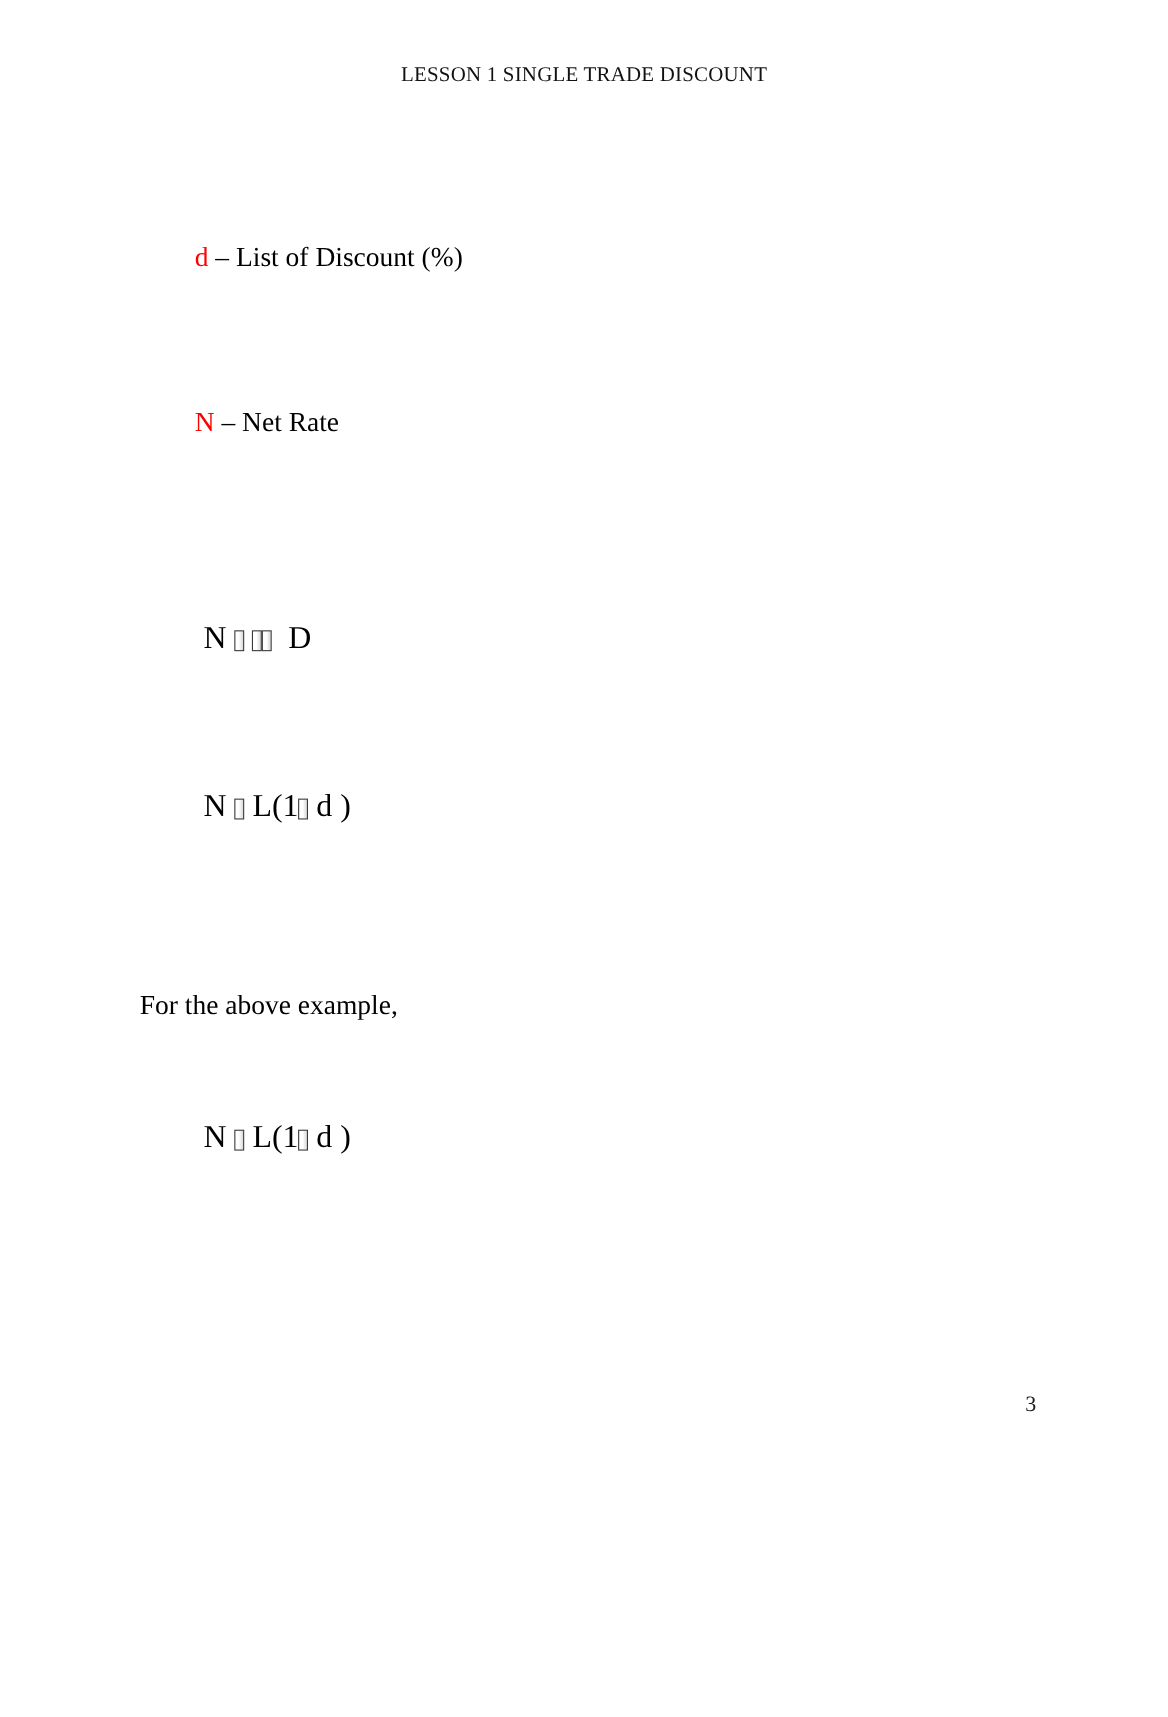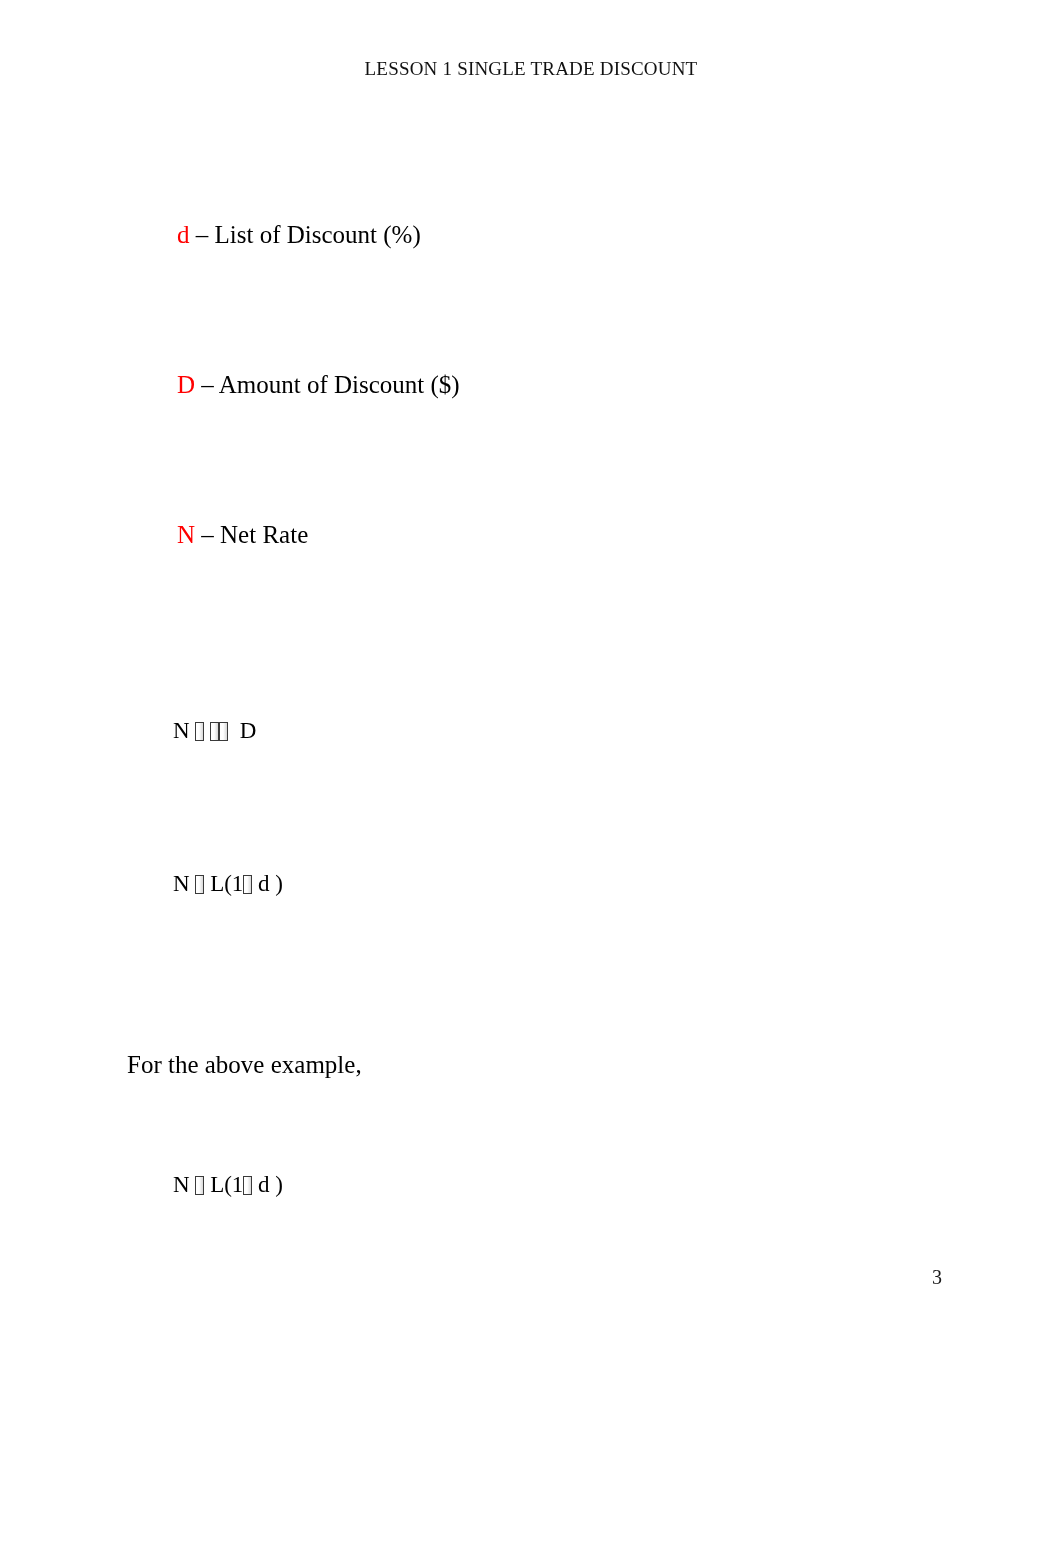--- a/index.html
+++ b/index.html
@@ -45,21 +45,21 @@
   }
   .sym {
     color: #ff0000;
   }
 
   
   .math-block {
     white-space: pre;
   }
   .math-line {
-    font-size: 23px;
+    font-size: 29px;
     line-height: 39px;
     white-space: pre;
   }
 
   
   .tofu {
     display: inline-block;
     width: 9px;
     height: 19px;
     border: 1px solid #3a3a3a;
@@ -97,23 +97,20 @@
 
   <div class="doc-header">LESSON 1 SINGLE TRADE DISCOUNT</div>
 
   <div class="body-col">
 
     <div>
       <div class="def-line">
         <span class="sym">d</span><span> – </span><span>List of Discount (%)</span>
       </div>
       <div class="def-line">
-        <span class="sym">D</span><span> – </span><span>Amount of Discount ($)</span>
-      </div>
-      <div class="def-line">
         <span class="sym">N</span><span> – </span><span>Net Rate</span>
       </div>
     </div>
 
     <div class="gap-sm"></div>
 
     <div class="math-block">
       <div class="math-line">
         <span>N </span><span class="tofu"></span><span> </span><span class="tofu-pair"><span class="tofu"></span><span class="tofu"></span></span><span>  D</span>
       </div>

